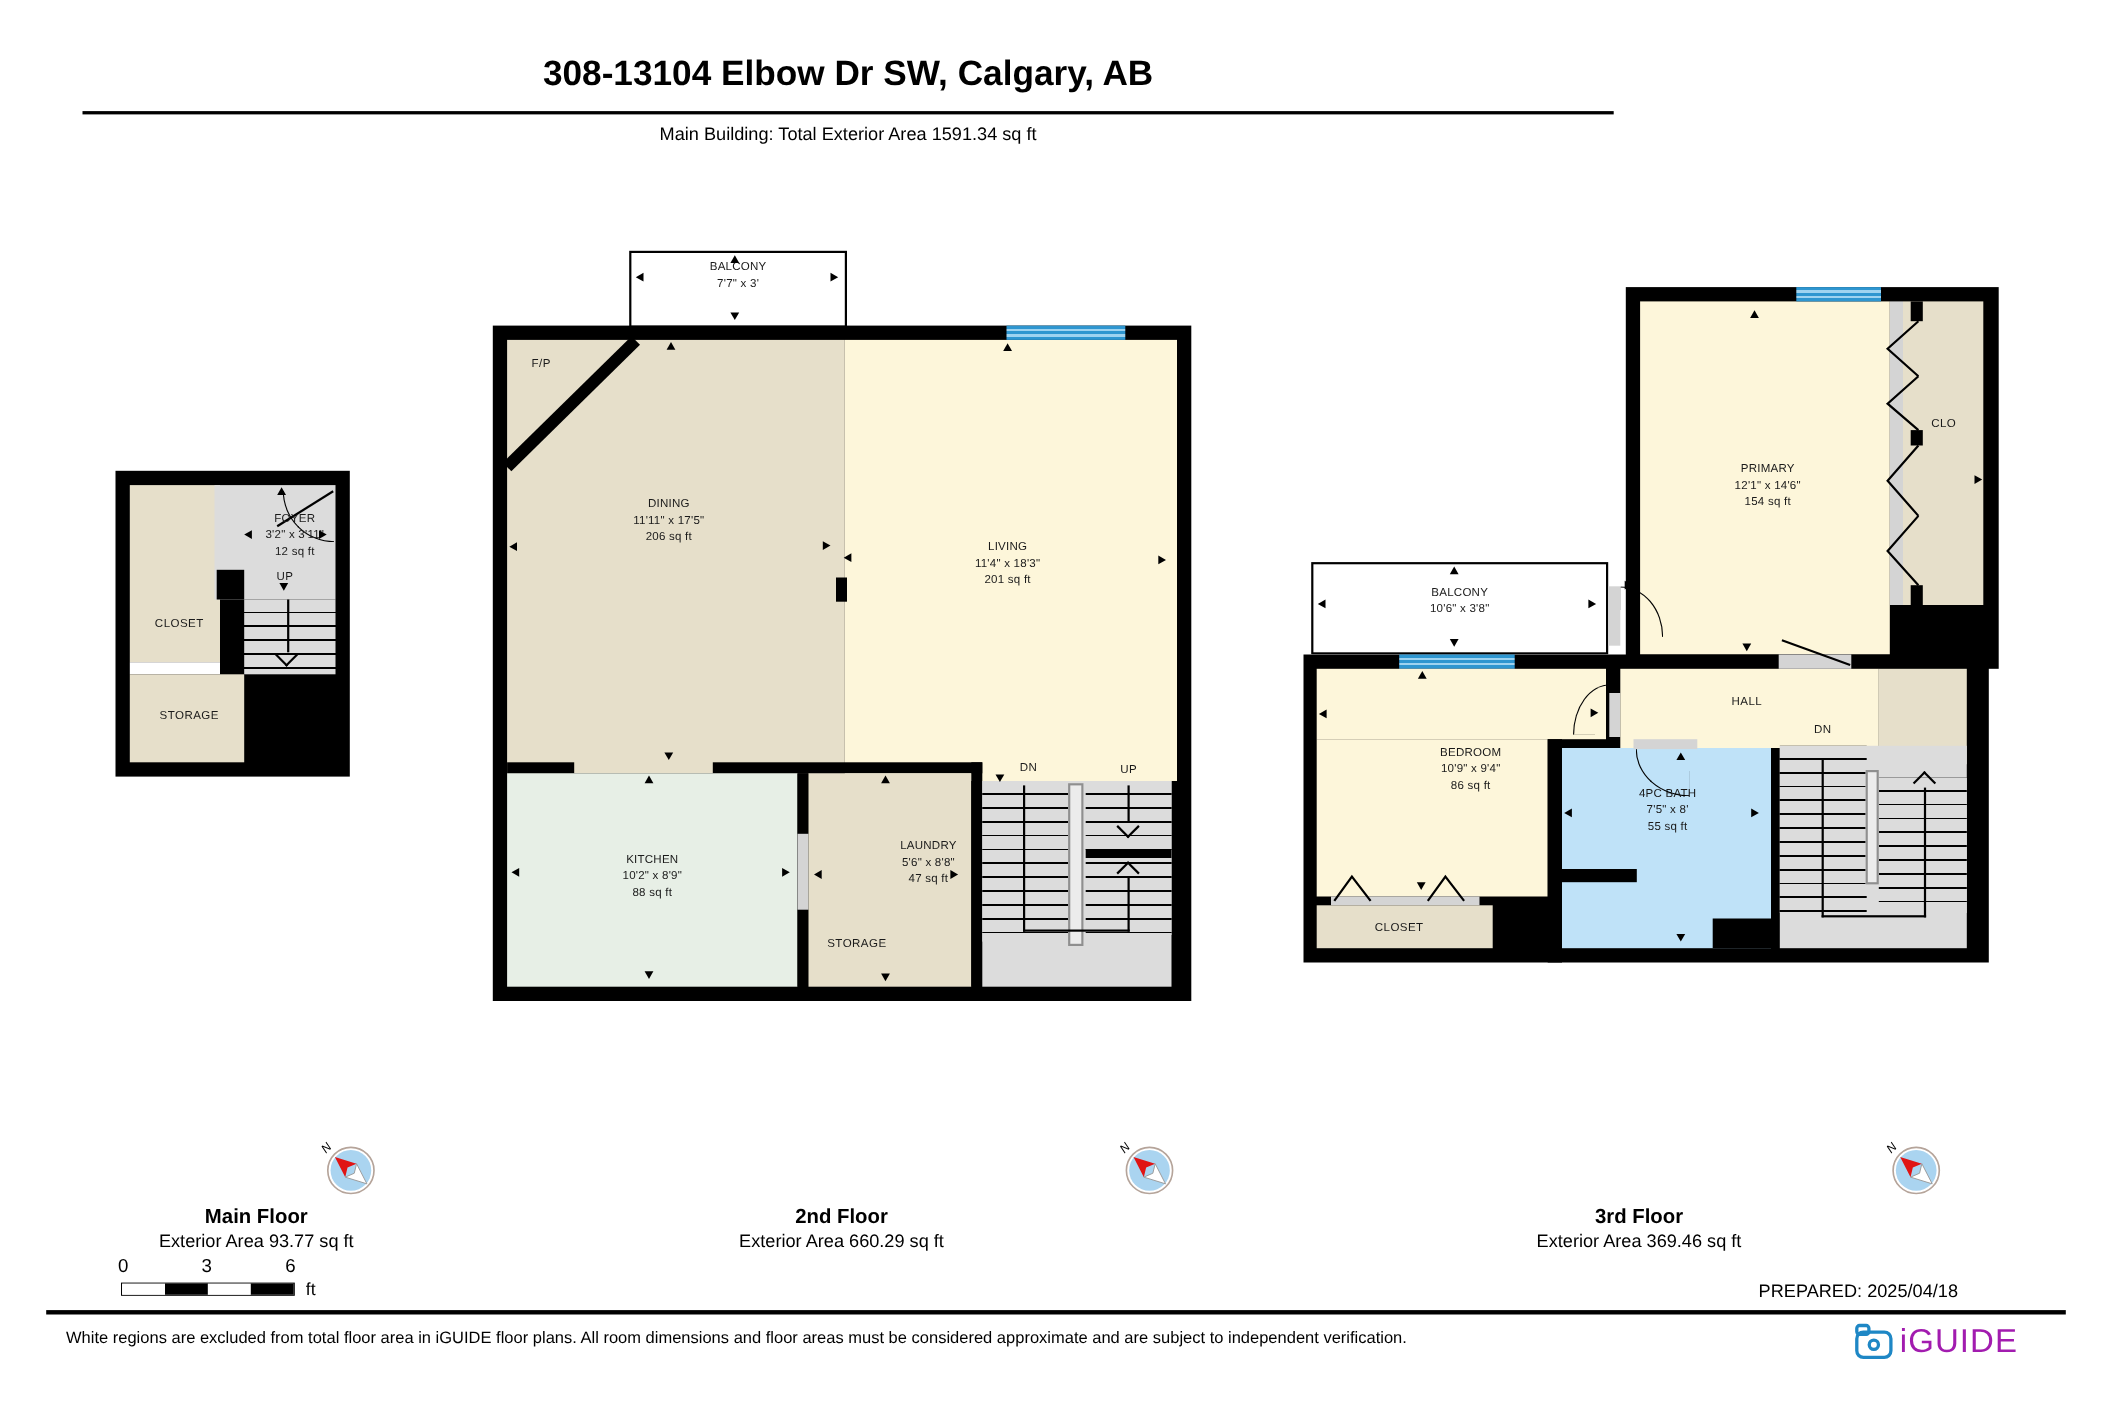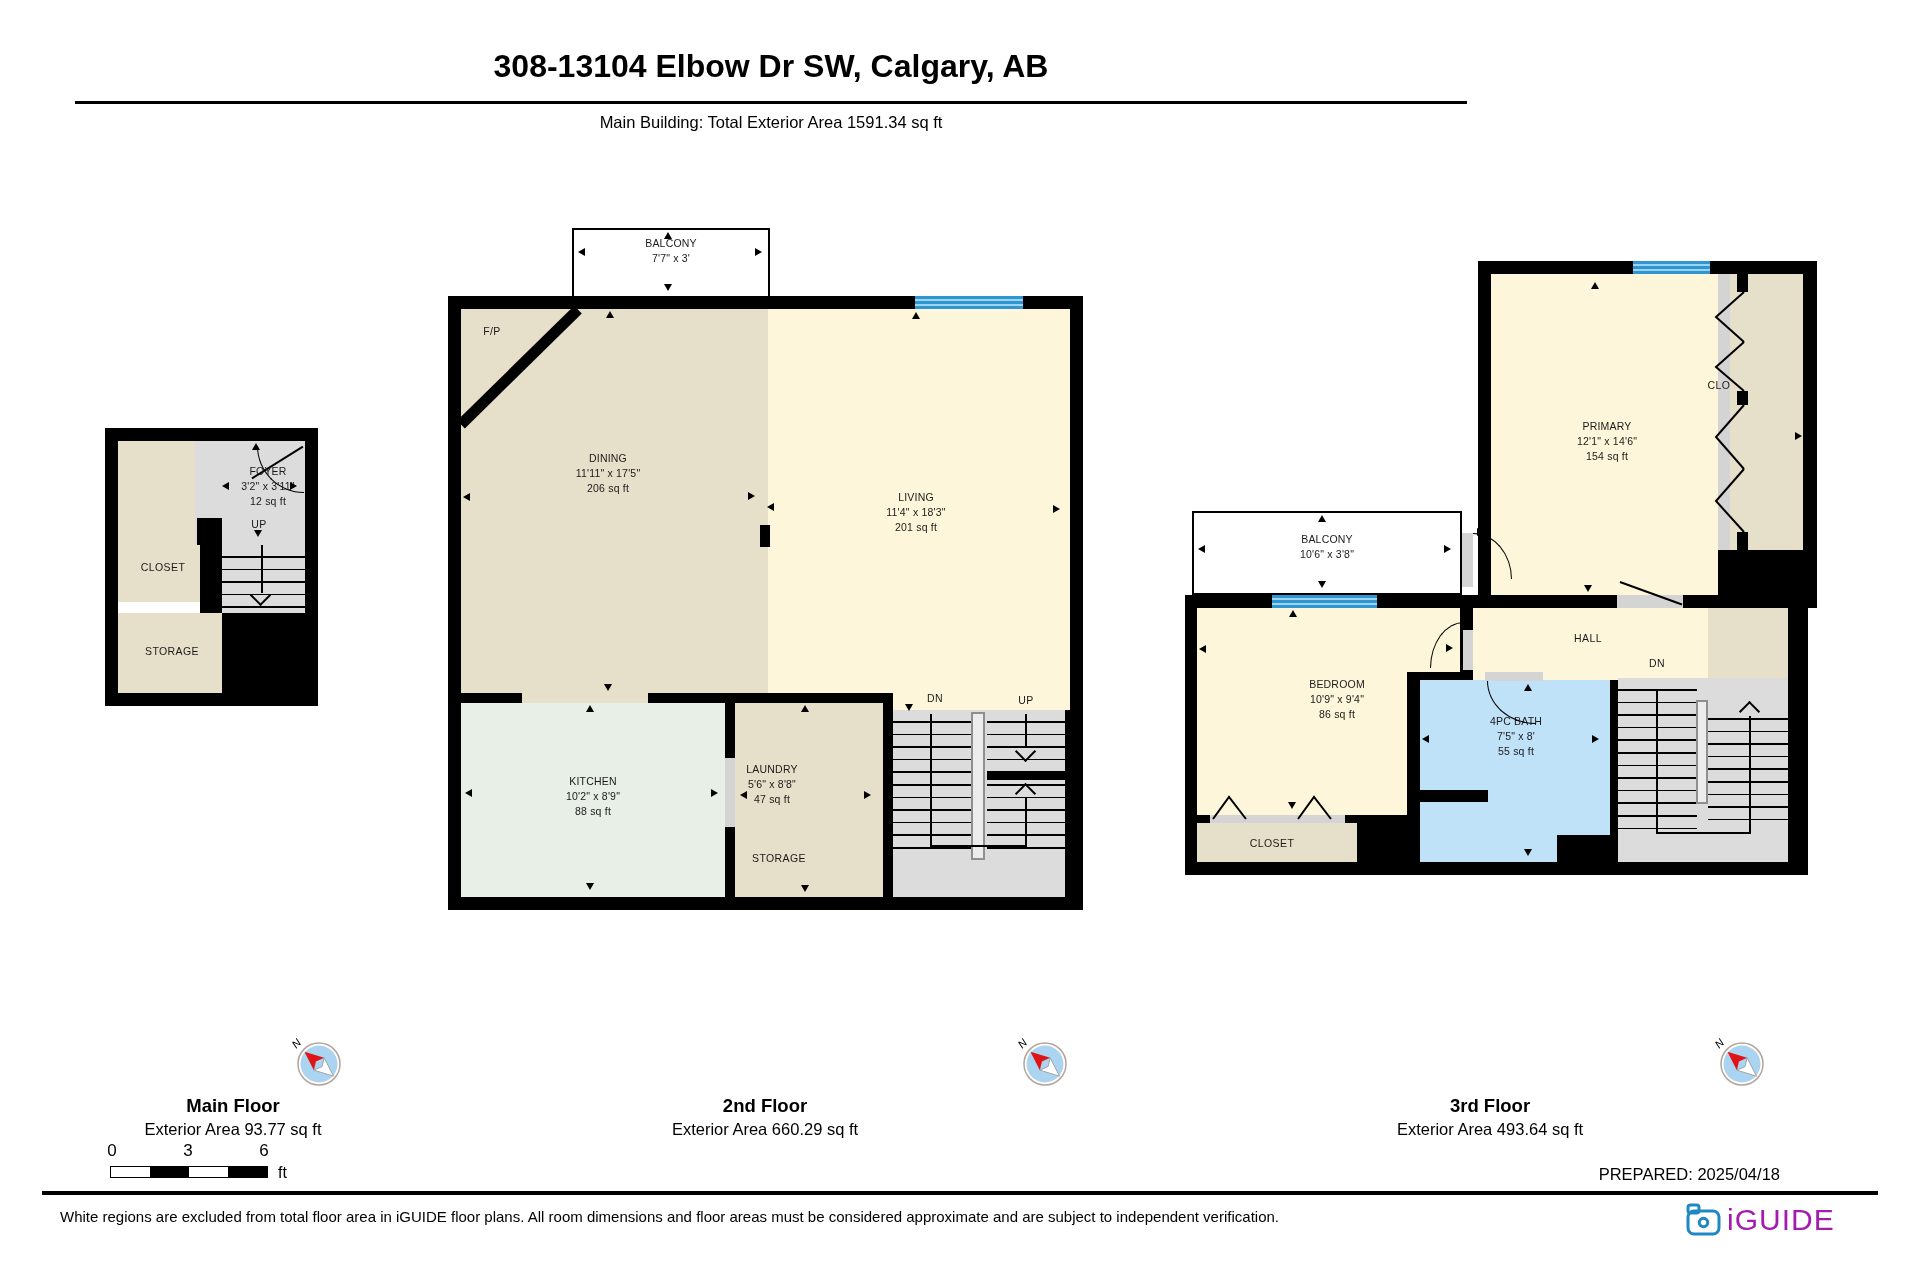--- a/index.html
+++ b/index.html
@@ -115,21 +115,21 @@
   <div class="room-label" style="left:916px;top:513px;">
     <div>LIVING</div>
     <div>11'4" x 18'3"</div>
     <div>201 sq ft</div>
   </div>
   <div class="room-label" style="left:593px;top:797px;">
     <div>KITCHEN</div>
     <div>10'2" x 8'9"</div>
     <div>88 sq ft</div>
   </div>
-  <div class="room-label" style="left:772px;top:785px;text-align:center;">
+  <div class="room-label" style="left:844px;top:785px;text-align:center;">
     <div>LAUNDRY</div>
     <div>5'6" x 8'8"</div>
     <div>47 sq ft</div>
   </div>
   <div class="tag" style="left:779px;top:858px;">STORAGE</div>
 
   <div class="tri t-up" style="left:606px;top:311px;"></div>
   <div class="tri t-down" style="left:604px;top:684px;"></div>
   <div class="tri t-left" style="left:463px;top:493px;"></div>
   <div class="tri t-right" style="left:748px;top:492px;"></div>
@@ -157,21 +157,21 @@
   </svg>
   <div class="wall" style="left:1737px;top:274px;width:11px;height:18px;"></div>
   <div class="wall" style="left:1737px;top:391px;width:11px;height:14px;"></div>
   <div class="wall" style="left:1737px;top:532px;width:11px;height:18px;"></div>
   <div class="window" style="left:1633px;top:261px;width:77px;height:13px;"></div>
   <div class="room-label" style="left:1607px;top:442px;">
     <div>PRIMARY</div>
     <div>12'1" x 14'6"</div>
     <div>154 sq ft</div>
   </div>
-  <div class="tag" style="left:1719px;top:385px;text-align:right;">CLO</div>
+  <div class="tag" style="left:1767px;top:385px;text-align:right;">CLO</div>
   <div class="tri t-up" style="left:1591px;top:282px;"></div>
   <div class="tri t-right" style="left:1795px;top:432px;"></div>
 
   <div class="wall" style="left:1185px;top:595px;width:623px;height:280px;"></div>
   <div class="abs" style="left:1192px;top:511px;width:270px;height:84px;border:2px solid #000;background:#fff;box-sizing:border-box;"></div>
   <div class="room-label" style="left:1327px;top:547px;">
     <div>BALCONY</div>
     <div>10'6" x 3'8"</div>
   </div>
   <div class="tri t-up" style="left:1318px;top:515px;"></div>
@@ -242,21 +242,21 @@
   <div class="cap" style="left:83px;top:1095px;width:300px;">
     <b>Main Floor</b>
     <span>Exterior Area 93.77 sq ft</span>
   </div>
   <div class="cap" style="left:615px;top:1095px;width:300px;">
     <b>2nd Floor</b>
     <span>Exterior Area 660.29 sq ft</span>
   </div>
   <div class="cap" style="left:1340px;top:1095px;width:300px;">
     <b>3rd Floor</b>
-    <span>Exterior Area 493.64 sq ft</span>
+    <span>Exterior Area 369.46 sq ft</span>
   </div>
 
   <svg class="abs" style="left:289px;top:1034px;" width="56" height="56" viewBox="0 0 56 56">
     <circle cx="30" cy="30" r="21" fill="#fff" stroke="#b5a49a" stroke-width="1.5"></circle>
     <circle cx="30" cy="30" r="18.5" fill="#aad4f0"></circle>
     <g transform="rotate(-50 30 30)">
       <polygon points="30,11 38,30 30,26 22,30" fill="#e01414"></polygon>
       <polygon points="30,49 38,30 30,34 22,30" fill="#fff" stroke="#9a9a9a" stroke-width="0.8"></polygon>
     </g>
     <text x="4" y="13" font-size="11" font-style="italic" transform="rotate(-45 8 10)">N</text>

